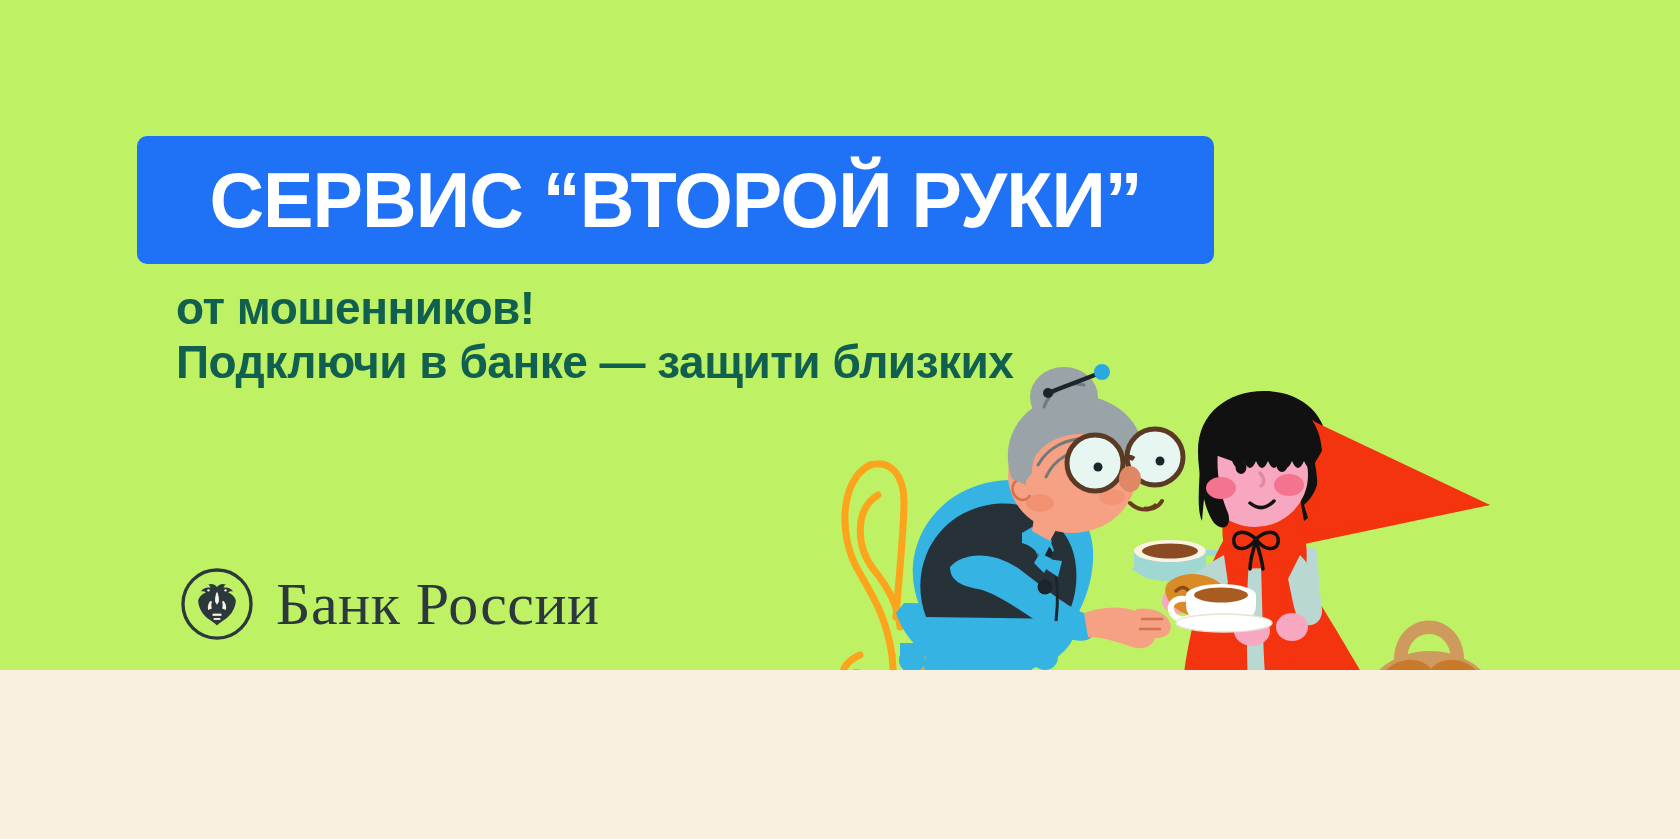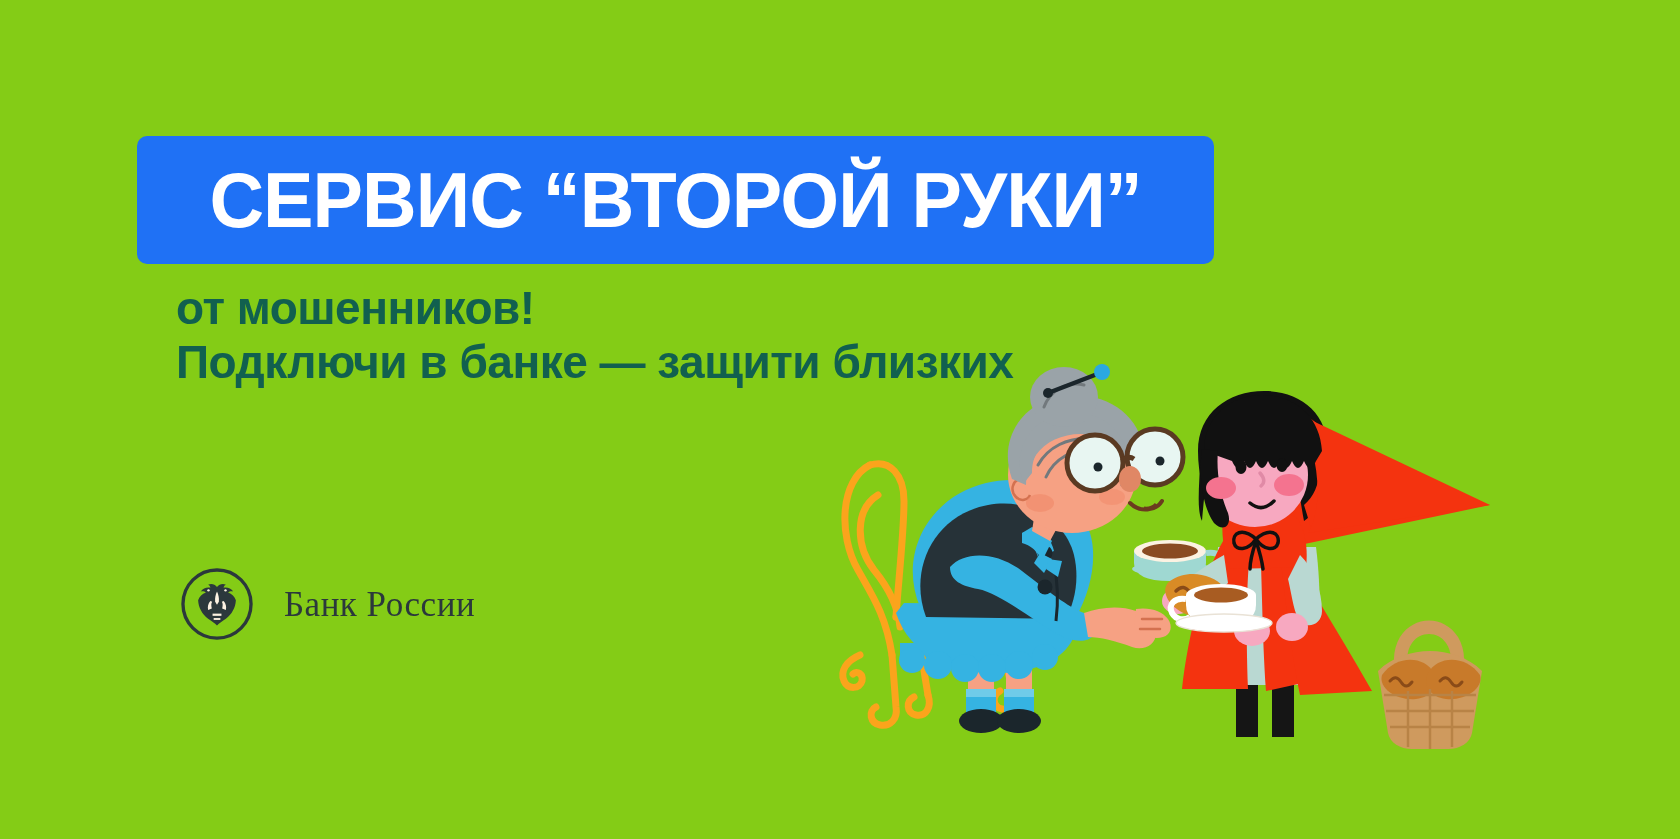--- a/index.html
+++ b/index.html
@@ -7,22 +7,22 @@
     margin: 0;
     padding: 0;
     background: #faf0e0;
   }
   body {
     font-family: "Liberation Sans", sans-serif;
   }
   #poster {
     position: relative;
     width: 1680px;
-    height: 839px;
-    background: #84cc16;
+    height: 670px;
+    background: #bef264;
     overflow: hidden;
   }
 
   
   .headline-bar {
     position: absolute;
     left: 137px;
     top: 136px;
     width: 1077px;
     height: 128px;
@@ -63,25 +63,24 @@
     left: 180px;
     top: 567px;
     display: flex;
     align-items: center;
     gap: 22px;
   }
   .logo-mark { width: 74px; height: 74px; flex: none; }
   .logo-text {
     color: #2b383c;
     font-family: "Liberation Serif", serif;
-    font-size: 35px;
+    font-size: 60px;
     line-height: 1;
     letter-spacing: 0.5px;
     white-space: nowrap;
-    margin-left: 8px;
   }
 
   
   .illustration {
     position: absolute;
     left: 800px;
     top: 355px;
     width: 700px;
     height: 400px;
   }

